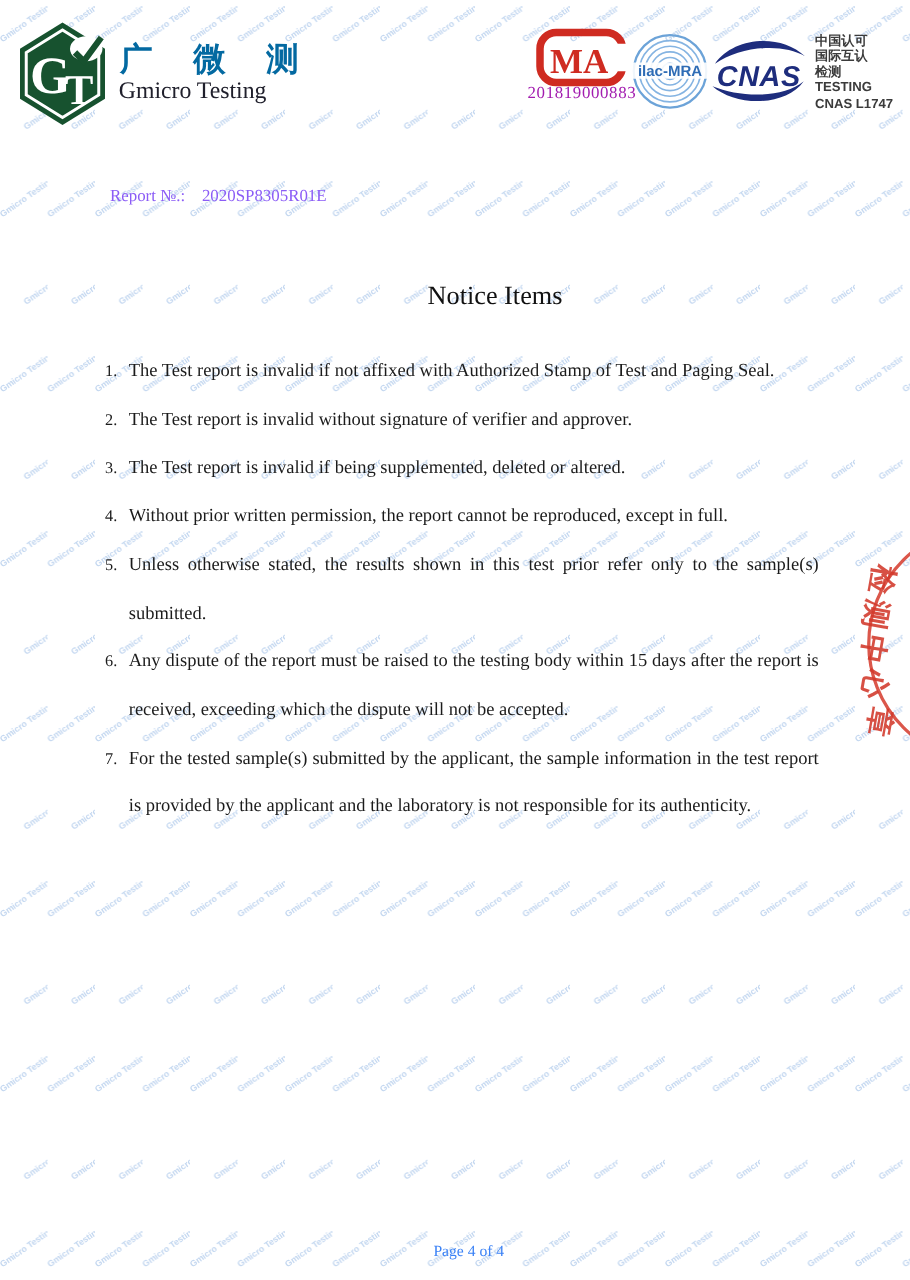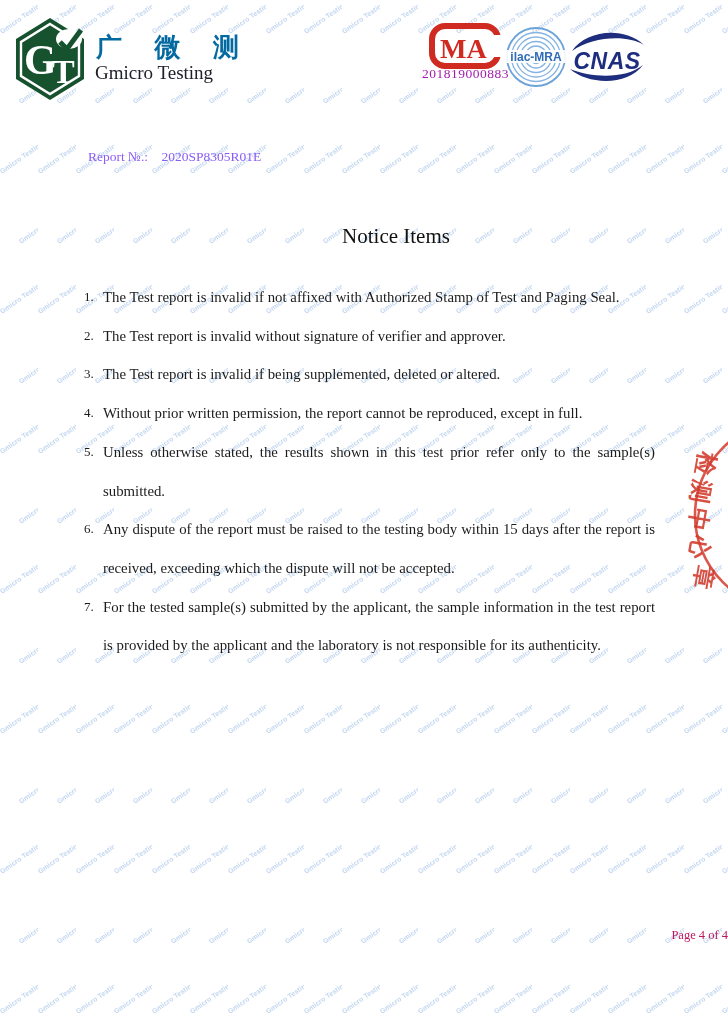--- a/index.html
+++ b/index.html
@@ -40,22 +40,22 @@
   .notice-item .num  { width:19px; flex:0 0 19px; font-size:13px; }
   .notice-item .txt  { width:552px; text-align:justify; }
 
   
   .seal { position:absolute; left:676px; top:428px; width:52px; height:185px; }
   .seal svg { position:absolute; left:0; top:0; }
   .seal .ch { position:absolute; font-size:23px; color:#d2392b; opacity:.88;
               font-weight:600; transform:rotate(100deg); }
 
   
-  .footer { position:absolute; left:22px; right:0; top:928px; text-align:right;
-            font-size:12.5px; color:#be185d; }
+  .footer { position:absolute; left:22px; right:0; top:994px; text-align:center;
+            font-size:12.5px; color:#3b82f6; }
 </style>
 </head>
 <body>
 
 <div class="page">
 
   <svg class="wm-layer" width="728" height="1024">
     <defs>
       <pattern id="wm" width="38" height="140" patternUnits="userSpaceOnUse">
         <text x="2" y="34" transform="rotate(-35 2 34)" font-family="Liberation Sans, sans-serif" font-size="7" font-weight="600" fill="#c3d7f0">Gmicro Testing</text>
@@ -95,20 +95,27 @@
       <rect x="1" y="25" width="62" height="13" fill="#ffffff" opacity="0.9"></rect>
       <text x="32" y="35.5" text-anchor="middle" font-family="Liberation Sans, sans-serif" font-size="12" font-weight="bold" fill="#2e6cb5">ilac-MRA</text>
     </svg>
 
     <svg class="cnas-logo" width="82" height="58" viewBox="0 0 82 58">
       <path d="M6,23 C20,2 58,-2 78,17 C60,6 26,9 6,23 Z" fill="#1e2d7d"></path>
       <path d="M4,41 C22,57 62,58 77,37 C60,51 26,50 4,41 Z" fill="#1e2d7d"></path>
       <text x="41" y="41" text-anchor="middle" font-family="Liberation Sans, sans-serif" font-size="23" font-weight="bold" font-style="italic" fill="#1e2d7d" letter-spacing="0.5">CNAS</text>
     </svg>
 
+    <div class="accred">
+      <div>中国认可</div>
+      <div>国际互认</div>
+      <div>检测</div>
+      <div>TESTING</div>
+      <div>CNAS L1747</div>
+    </div>
 
     <div class="report-line">
       <span class="lbl">Report №.:</span>
       <span class="val">2020SP8305R01E</span>
     </div>
 
     <div class="doc-title">Notice Items</div>
 
     <div class="notice-list">
       <div class="notice-item">

